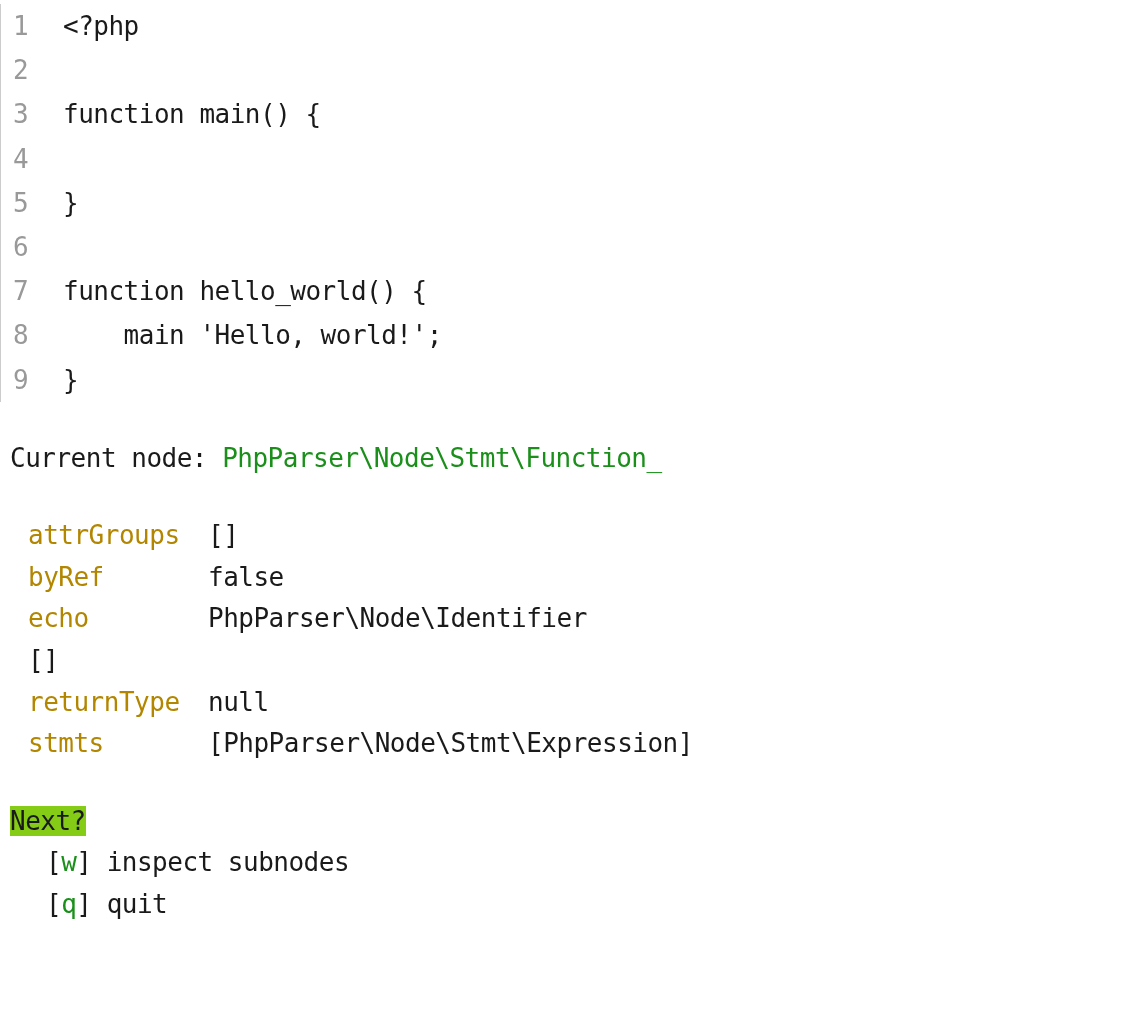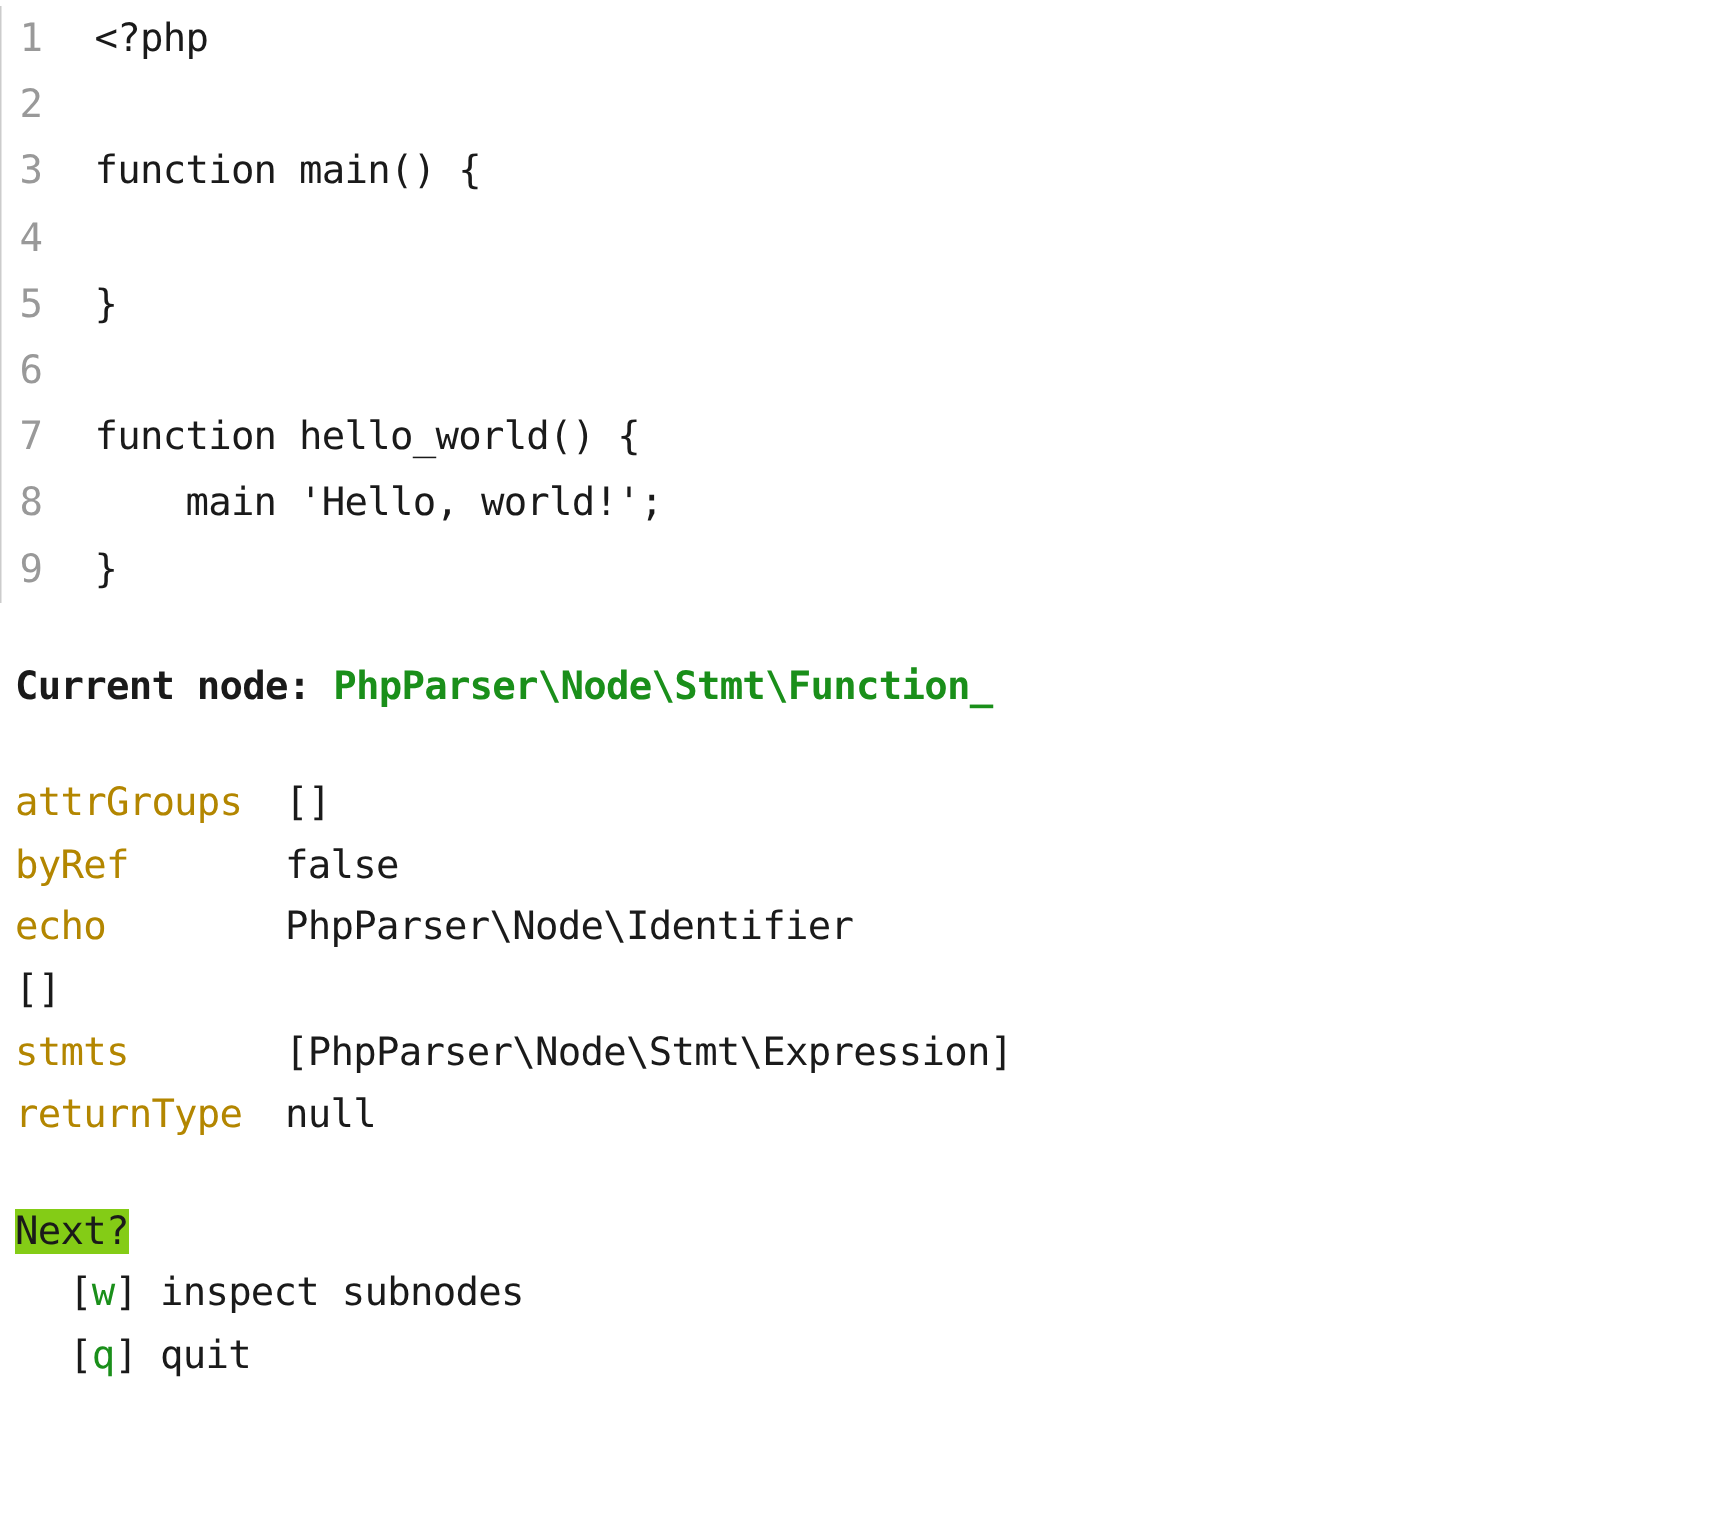--- a/index.html
+++ b/index.html
@@ -31,25 +31,24 @@
   }
   .code-content {
     white-space: pre;
     padding-left: 14px;
   }
   .bold { font-weight: 400; }
   .current-node {
     padding-left: 10px;
     margin-bottom: 36px;
     line-height: 1.6;
-    font-weight: bold;
   }
   .node-type { color: #1a8f1a; }
   .attrs {
-    padding-left: 10px;
+    padding-left: 28px;
     margin-bottom: 36px;
   }
   .attr-row {
     display: flex;
     line-height: 1.6;
   }
   .attr-key {
     color: #b38600;
     width: 180px;
     flex-shrink: 0;
@@ -127,26 +126,26 @@
       <span class="attr-val">false</span>
     </div>
     <div class="attr-row">
       <span class="attr-key">echo</span>
       <span class="attr-val">PhpParser\Node\Identifier</span>
     </div>
     <div class="attr-row">
       <span class="attr-val">[]</span>
     </div>
     <div class="attr-row">
+      <span class="attr-key">returnType</span>
+      <span class="attr-val">null</span>
+    </div>
+    <div class="attr-row">
       <span class="attr-key">stmts</span>
       <span class="attr-val">[PhpParser\Node\Stmt\Expression]</span>
-    </div>
-    <div class="attr-row">
-      <span class="attr-key">returnType</span>
-      <span class="attr-val">null</span>
     </div>
   </div>
 
 <div class="prompt-block">
   <div><span class="prompt-label">Next?</span></div>
   <div id="options-block">
       <div class="option-line"><span class="bracket">[</span><span class="opt-key">w</span><span class="bracket">] </span><span>inspect subnodes</span></div>
       <div class="option-line"><span class="bracket">[</span><span class="opt-key">q</span><span class="bracket">] </span><span>quit</span></div>
     </div>
 </div>

